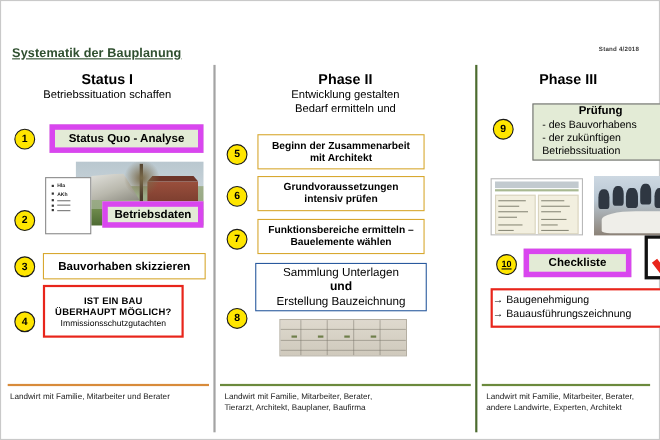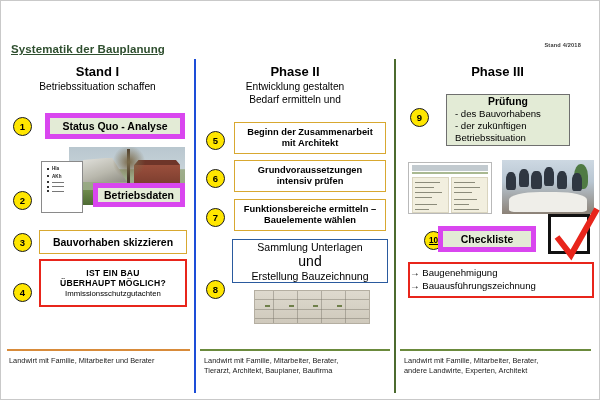--- a/index.html
+++ b/index.html
@@ -33,21 +33,21 @@
   .cols{
     position:absolute;left:0;top:58px;right:0;bottom:6px;
     display:flex;
   }
   .col{
     position:relative;
     box-sizing:border-box;
     padding:0 6px;
   }
   .col1{width:193px;}
-  .col2{width:202px;border-left:2px solid #1d4ed8;border-right:2px solid #4c6b2f;}
+  .col2{width:240px;border-left:2px solid #a3a3a3;border-right:2px solid #4c6b2f;}
   .col3{flex:1;}
   .colhead{
     text-align:center;
     padding-top:6px;
   }
   .colhead .h1{
     font-size:13px;font-weight:bold;color:#000;
     line-height:1.15;
   }
   .colhead .h2{
@@ -207,21 +207,21 @@
 
 <div class="page">
 
   <div class="title">Systematik der Bauplanung</div>
   <div class="stamp">Stand 4/2018</div>
 
   <div class="cols">
 
     <div class="col col1">
       <div class="colhead">
-        <div class="h1">Stand I</div>
+        <div class="h1">Status I</div>
         <div class="h2">Betriebssituation schaffen</div>
       </div>
 
       <div class="body">
 
         <div class="num" style="left:6px;top:18px;">1</div>
         <div class="box box-green" style="left:38px;top:14px;width:140px;height:26px;">
           <span>Status Quo - Analyse</span>
         </div>
 
@@ -260,21 +260,21 @@
         <div class="box box-green" style="left:86px;top:84px;width:92px;height:24px;">
           <span>Betriebsdaten</span>
         </div>
 
         <div class="num" style="left:6px;top:134px;">3</div>
         <div class="box box-orange" style="left:32px;top:131px;width:148px;height:24px;font-size:10.5px;">
           <span>Bauvorhaben skizzieren</span>
         </div>
 
         <div class="num" style="left:6px;top:184px;">4</div>
-        <div class="box box-red" style="left:32px;top:160px;width:148px;height:48px;">
+        <div class="box box-red" style="left:32px;top:160px;width:128px;height:48px;">
           <span class="r1">IST EIN BAU</span>
           <span class="r2">ÜBERHAUPT MÖGLICH?</span>
           <span class="r3">Immissionsschutzgutachten</span>
         </div>
       </div>
 
       <div class="rule orange" style="top:290px;left:6px;right:4px;"></div>
       <div class="foot" style="top:297px;">Landwirt mit Familie, Mitarbeiter und Berater</div>
     </div>
 
@@ -300,21 +300,21 @@
         </div>
 
         <div class="num" style="left:4px;top:96px;">7</div>
         <div class="box box-orange" style="left:32px;top:87px;width:152px;height:32px;">
           <span>Funktionsbereiche ermitteln –</span>
           <span>Bauelemente wählen</span>
         </div>
 
         <div class="box box-blue" style="left:30px;top:127px;width:156px;height:44px;">
           <span>Sammlung Unterlagen</span>
-          <span style="font-size:14px;">und</span>
+          <span style="font-size:11px;font-weight:bold;">und</span>
           <span>Erstellung Bauzeichnung</span>
         </div>
 
         <div class="num" style="left:4px;top:168px;">8</div>
 
         <div class="ph plan" style="left:52px;top:178px;width:116px;height:34px;">
           <div class="g" style="left:0;top:8px;width:100%;height:1px;"></div>
           <div class="g" style="left:0;top:18px;width:100%;height:1px;"></div>
           <div class="g" style="left:0;top:27px;width:100%;height:1px;"></div>
           <div class="g" style="left:18px;top:0;width:1px;height:100%;"></div>
@@ -377,21 +377,21 @@
           <div class="g"></div>
           <div class="p" style="left:4%;top:22%;"></div>
           <div class="p" style="left:18%;top:16%;"></div>
           <div class="p" style="left:32%;top:20%;"></div>
           <div class="p" style="left:46%;top:14%;"></div>
           <div class="p" style="left:60%;top:20%;"></div>
           <div class="p" style="left:76%;top:24%;"></div>
           <div class="table"></div>
         </div>
 
-        <div class="num wide" style="left:22px;top:145px;text-decoration:underline;">10</div>
+        <div class="num wide" style="left:11px;top:145px;text-decoration:underline;">10</div>
         <div class="box box-green" style="left:36px;top:140px;width:98px;height:26px;">
           <span>Checkliste</span>
         </div>
 
         <div class="check" style="left:146px;top:128px;width:42px;height:40px;">
           <svg width="56" height="58" viewBox="0 0 56 58">
             <path d="M10 30 L24 48 L50 2" stroke="#e8251b" stroke-width="6" fill="none" stroke-linecap="butt"></path>
           </svg>
         </div>
 

